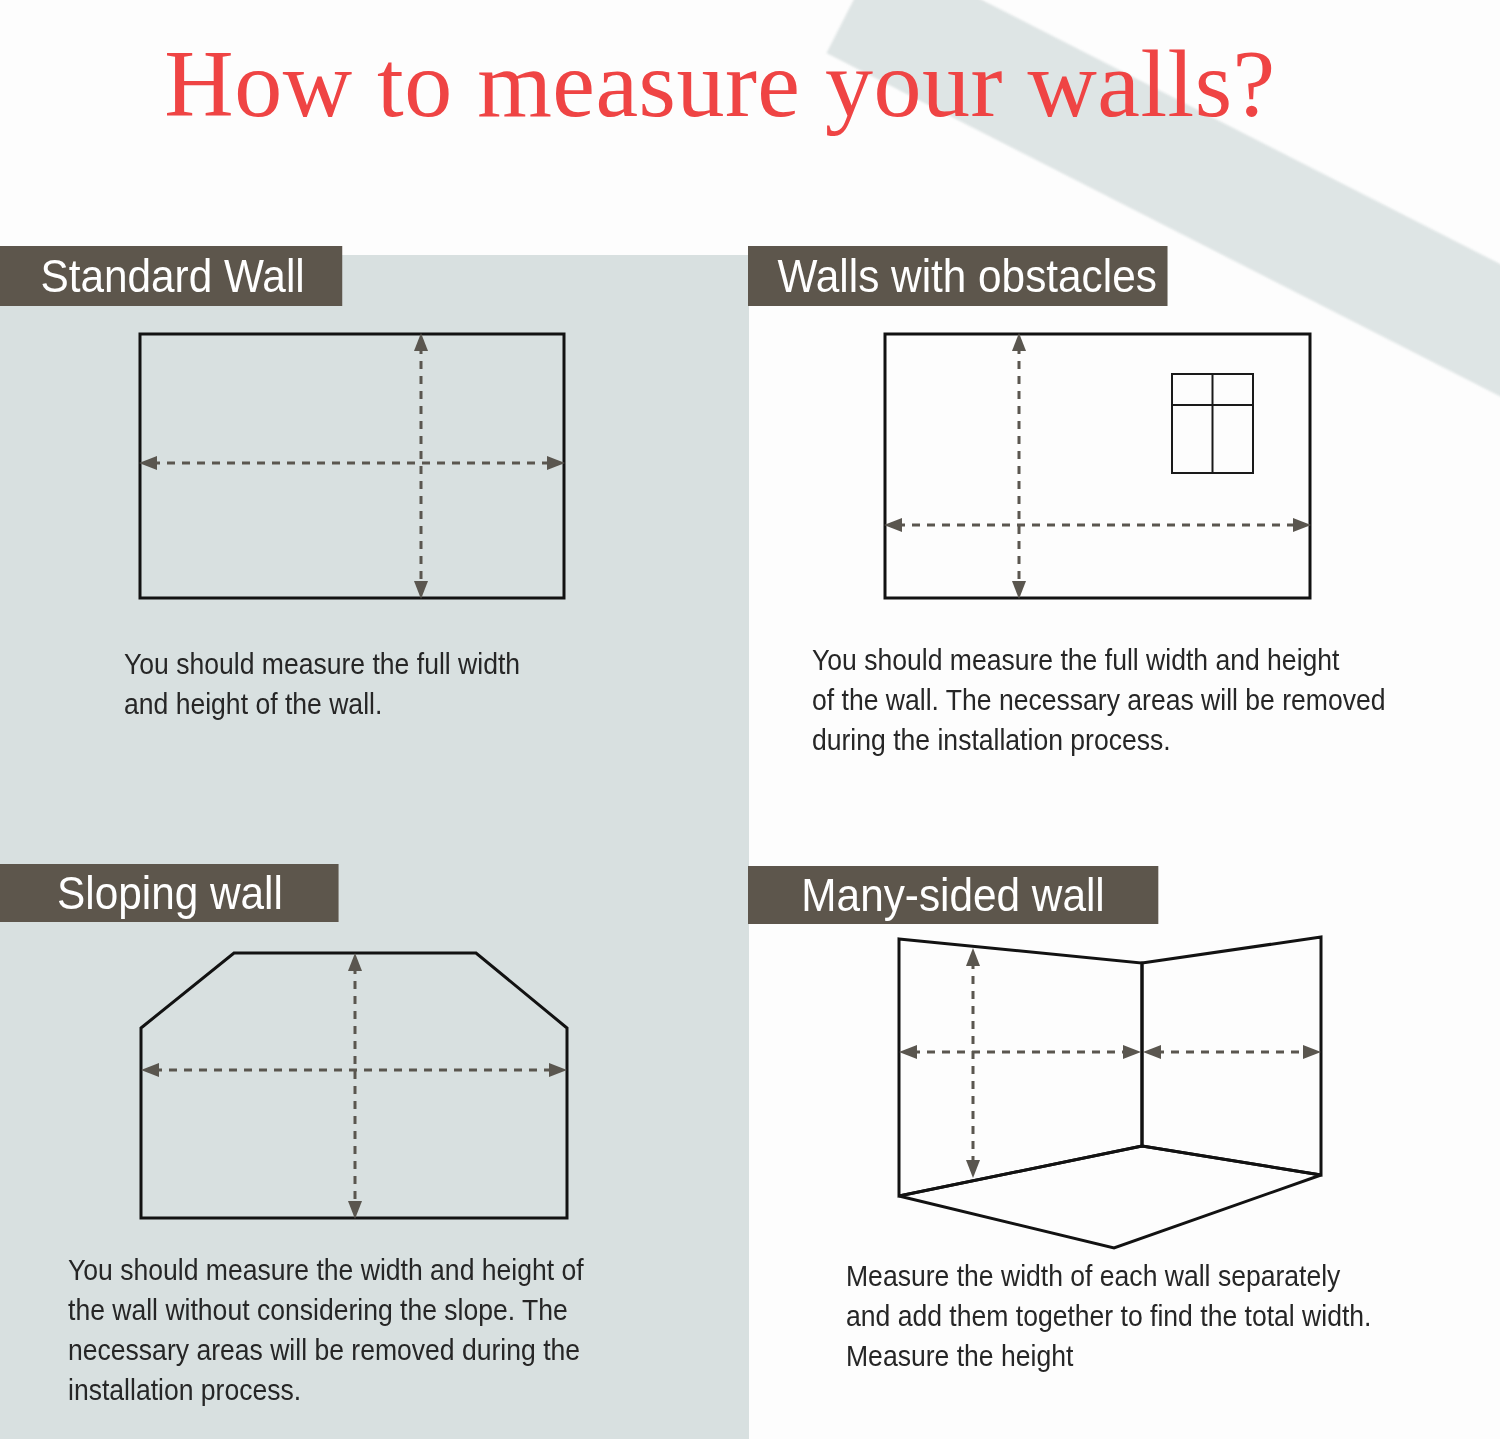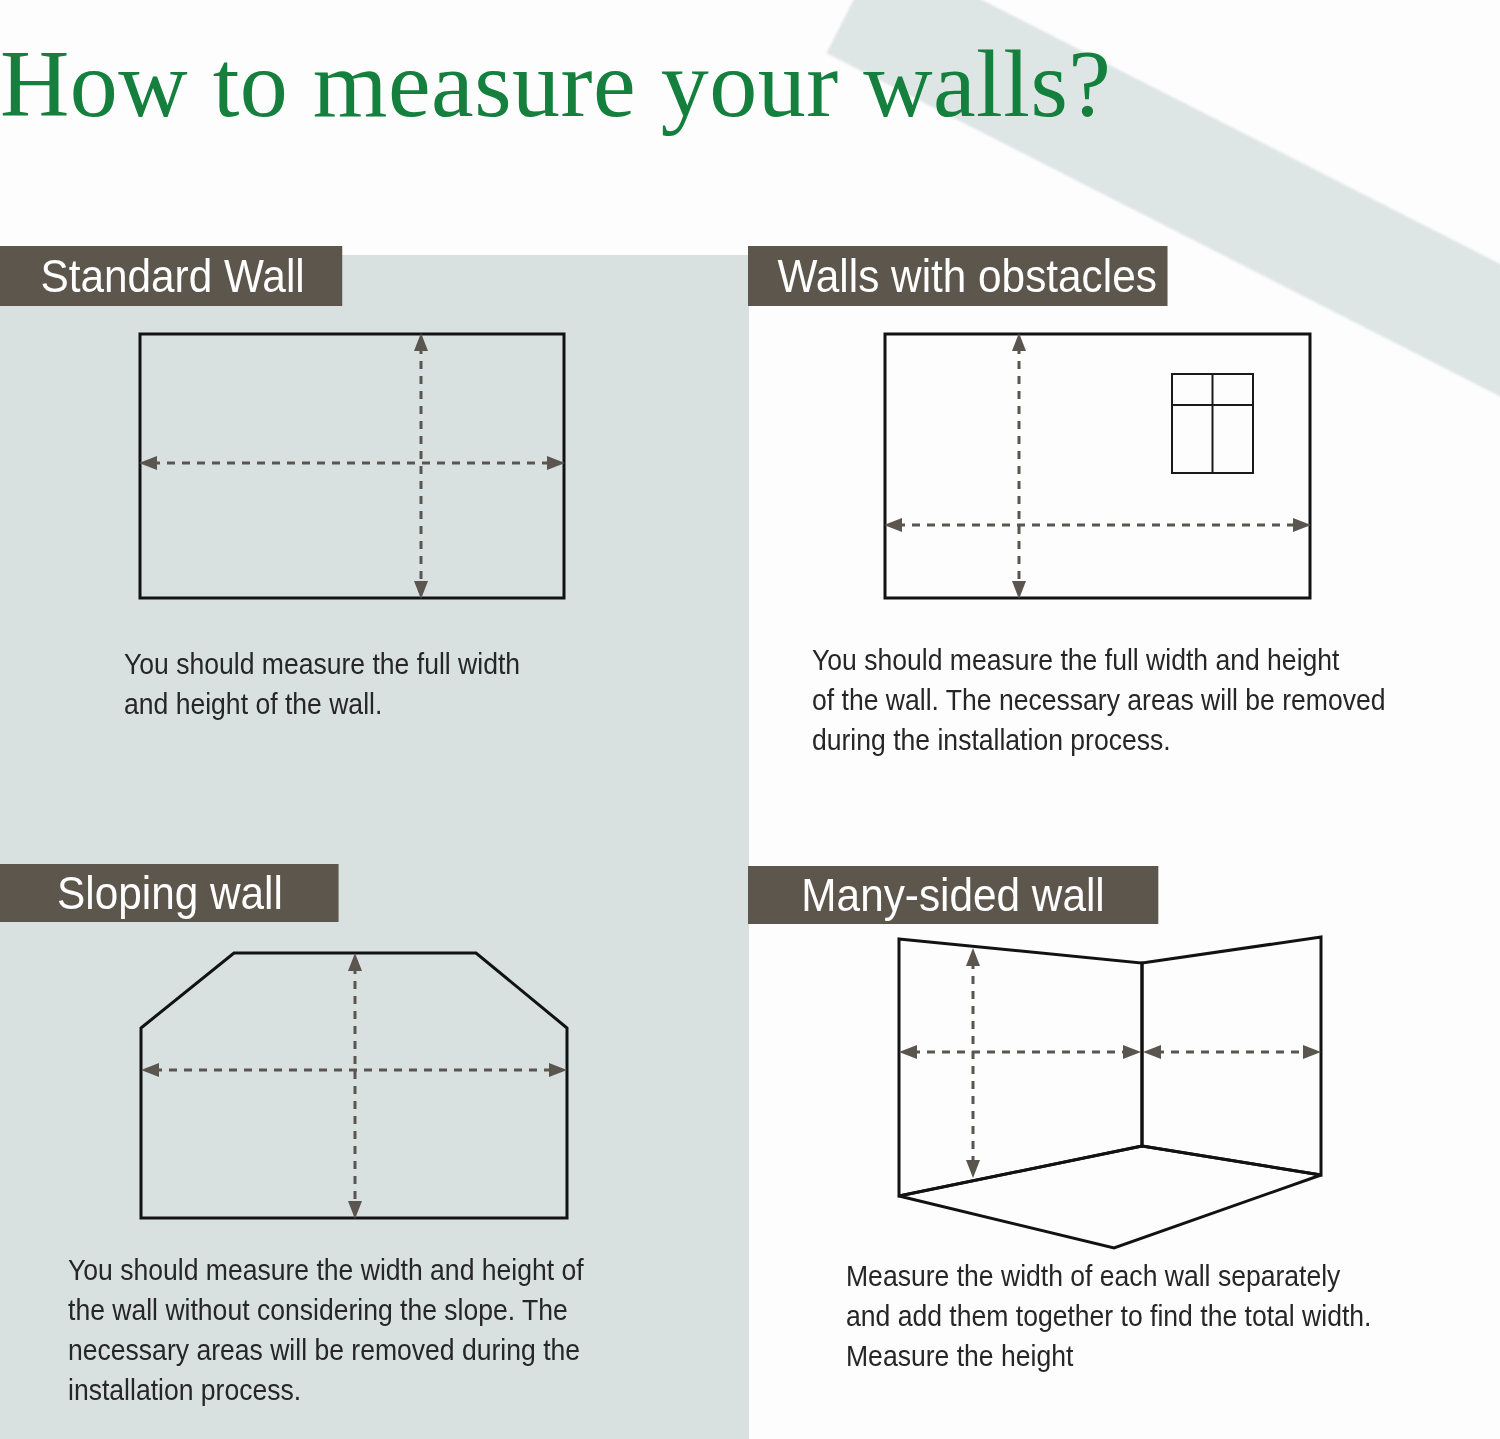--- a/index.html
+++ b/index.html
@@ -29,24 +29,25 @@
     opacity: 0.95;
     filter: blur(1px);
   }
 
   
   .page-title {
     position: absolute;
     left: 0;
     top: 32px;
     width: 1440px;
+    text-align: center;
     font-family: "Liberation Serif", serif;
     font-size: 96px;
     line-height: 1.08;
-    color: #15803d;
+    color: #ef4444;
     letter-spacing: 0.5px;
     white-space: nowrap;
   }
 
   
   .tint-panel {
     position: absolute;
     left: 0;
     top: 255px;
     width: 749px;

